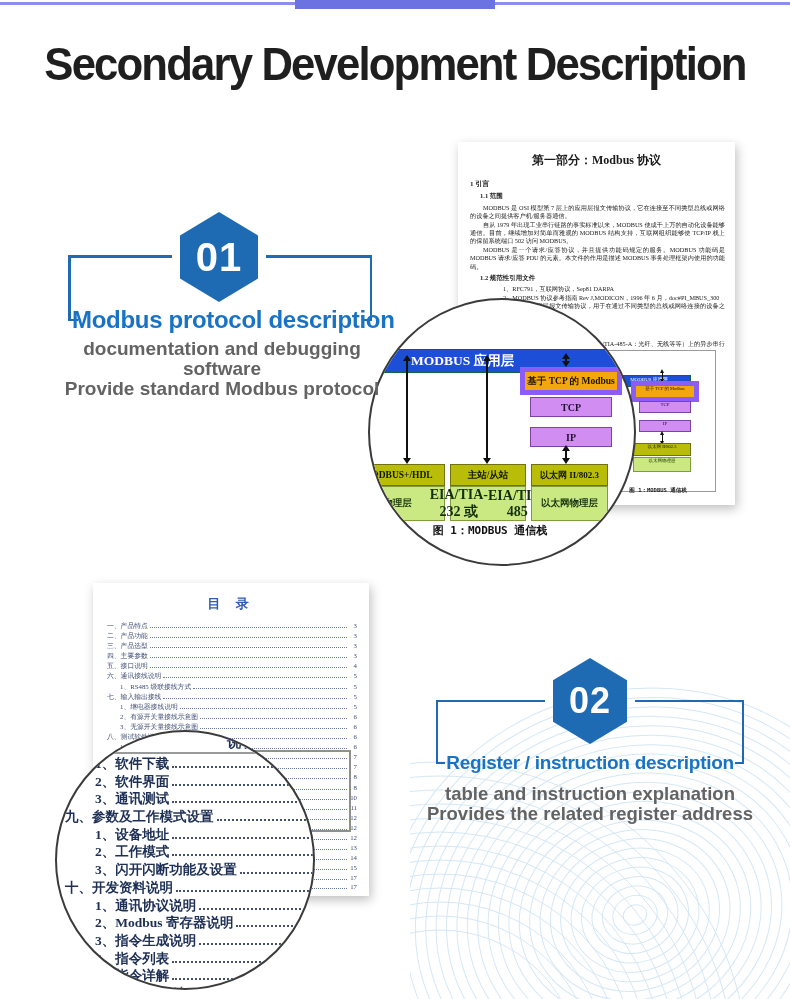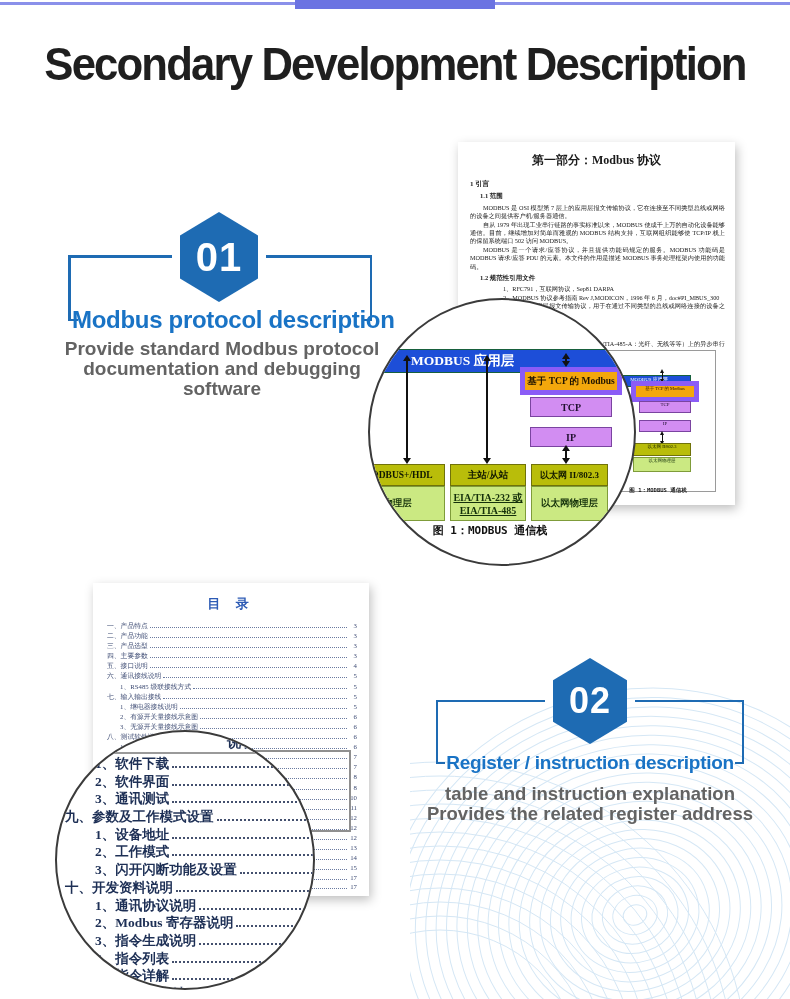--- a/index.html
+++ b/index.html
@@ -133,41 +133,41 @@
     <div class="varrow" style="left:116px;top:61px;height:97px;"></div>
     <div class="varrow" style="left:195px;top:59px;height:2px;"></div>
     <div class="fig-box c-orange" style="left:150px;top:67px;width:92px;height:18px;font-size:9.5px;">基于 TCP 的 Modbus</div>
     <div class="fig-box c-purple" style="left:160px;top:97px;width:80px;height:18px;font-size:10px;">TCP</div>
     <div class="fig-box c-purple" style="left:160px;top:127px;width:80px;height:18px;font-size:10px;">IP</div>
     <div class="varrow" style="left:195px;top:151px;height:7px;"></div>
     <div class="fig-box c-olive" style="left:-20px;top:164px;width:93px;height:20px;font-size:9.5px;">MODBUS+/HDL</div>
     <div class="fig-box c-olive" style="left:80px;top:164px;width:74px;height:20px;font-size:9.5px;">主站/从站</div>
     <div class="fig-box c-olive" style="left:161px;top:164px;width:75px;height:20px;font-size:9px;">以太网 II/802.3</div>
     <div class="fig-box c-lgreen" style="left:-20px;top:186px;width:93px;height:33px;font-size:9.5px;">物理层</div>
-    <div class="fig-box c-lgreen" style="left:80px;top:186px;width:74px;height:33px;font-size:10px;flex-direction:column;text-decoration:underline;">
+    <div class="fig-box c-lgreen" style="left:80px;top:186px;width:74px;height:33px;font-size:14px;flex-direction:row;">
       <span>EIA/TIA-232 或</span>
       <span>EIA/TIA-485</span>
     </div>
     <div class="fig-box c-lgreen" style="left:161px;top:186px;width:75px;height:33px;font-size:9.5px;">以太网物理层</div>
     <div style="position:absolute;left:20px;top:223px;width:200px;text-align:center;font-size:11px;font-weight:700;font-family:'DejaVu Sans Mono',monospace;color:#111;">图 1：MODBUS 通信栈</div>
   </div>
 
   <div class="hex" id="hex1">
     <span>01</span>
   </div>
   <div class="bline" style="left:68px;top:255px;width:104px;height:2.5px;"></div>
   <div class="bline" style="left:266px;top:255px;width:106px;height:2.5px;"></div>
   <div class="bline" style="left:68px;top:255px;width:2.5px;height:66px;"></div>
   <div class="bline" style="left:369.5px;top:255px;width:2.5px;height:66px;"></div>
   <div class="bline" style="left:68px;top:318.5px;width:10px;height:2.5px;"></div>
   <div class="bline" style="left:362px;top:318.5px;width:10px;height:2.5px;"></div>
   <div class="sec-title" id="sec1-title">Modbus protocol description</div>
   <div class="sec-desc" id="sec1-desc">
+    <div>documentation and debugging software</div>
     <div>Provide standard Modbus protocol</div>
-    <div>documentation and debugging software</div>
   </div>
 
   <svg id="contour" viewBox="0 0 380 359" xmlns="http://www.w3.org/2000/svg">
       <ellipse cx="225" cy="275" rx="12" ry="10" transform="rotate(-18 225 275)" fill="none" stroke="#d5e7f5" stroke-width="1"></ellipse>
       <ellipse cx="225" cy="275" rx="22.5" ry="19.3" transform="rotate(-18 225 275)" fill="none" stroke="#d5e7f5" stroke-width="1"></ellipse>
       <ellipse cx="225" cy="275" rx="33" ry="28.6" transform="rotate(-18 225 275)" fill="none" stroke="#d5e7f5" stroke-width="1"></ellipse>
       <ellipse cx="225" cy="275" rx="43.5" ry="37.900000000000006" transform="rotate(-18 225 275)" fill="none" stroke="#d5e7f5" stroke-width="1"></ellipse>
       <ellipse cx="225" cy="275" rx="54" ry="47.2" transform="rotate(-18 225 275)" fill="none" stroke="#d5e7f5" stroke-width="1"></ellipse>
       <ellipse cx="225" cy="275" rx="64.5" ry="56.5" transform="rotate(-18 225 275)" fill="none" stroke="#d5e7f5" stroke-width="1"></ellipse>
       <ellipse cx="225" cy="275" rx="75" ry="65.80000000000001" transform="rotate(-18 225 275)" fill="none" stroke="#d5e7f5" stroke-width="1"></ellipse>

